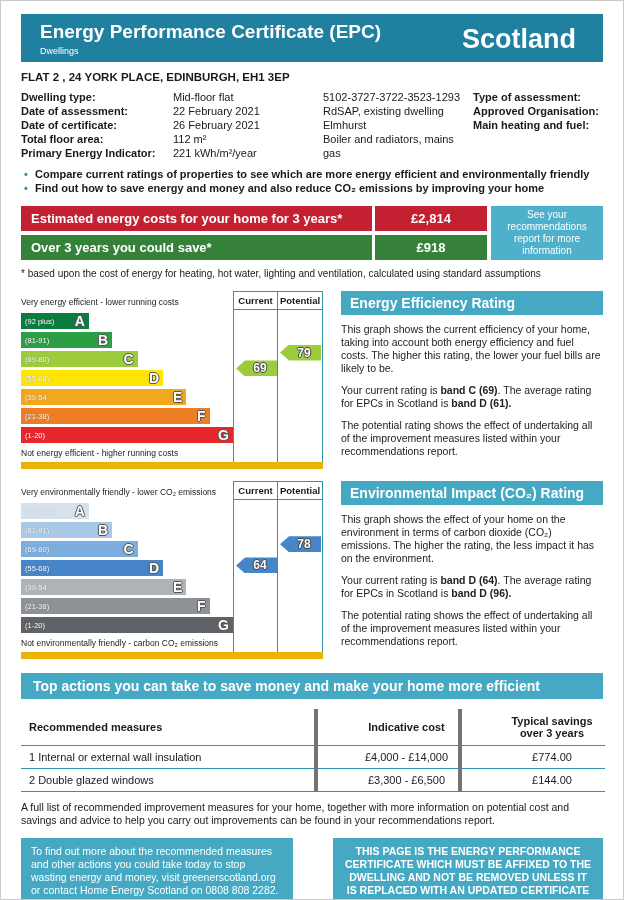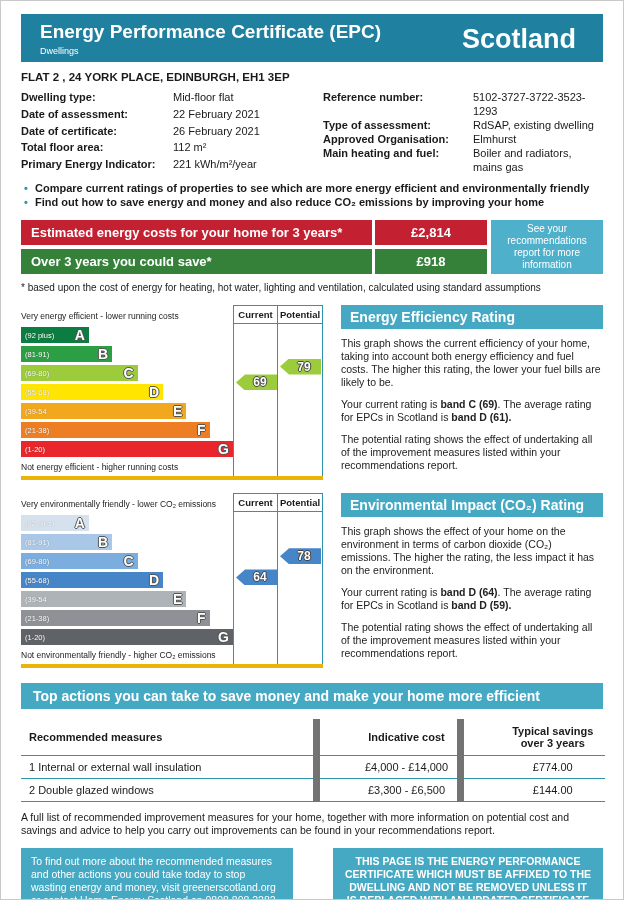--- a/index.html
+++ b/index.html
@@ -61,34 +61,34 @@
   .band-range { flex:1; font-size:7.5px; color:#fff; padding-left:4px; white-space:nowrap;
                 text-shadow:0 0 1px rgba(60,60,60,.55); }
   .band-letter { font-size:14px; font-weight:bold; color:#fff; padding-right:4px; line-height:16px;
                  text-shadow:-1px 0 #555,1px 0 #555,0 -1px #555,0 1px #555; }
   .ec-col { border-left:1px solid #8b5cf6; border-right:1px solid #2f93ad; position:relative; }
   .ec-col.second { border-left:none; }
   .ec-arrow { position:absolute; left:2px; width:41px; height:16px; color:#fff; font-weight:bold; font-size:12px;
               display:flex; align-items:center; justify-content:center; padding-left:7px;
               clip-path:polygon(0 50%, 22% 0, 100% 0, 100% 100%, 22% 100%);
               text-shadow:-1px 0 #444,1px 0 #444,0 -1px #444,0 1px #444; }
-  .ec-bottom { border-bottom:4px solid #eab308; }
+  .ec-bottom { border-bottom:7px solid #eab308; }
   .ec-botlabel { font-size:8.5px; padding:2px 0 4px; color:#222; }
   .ec-botcell { border-left:1px solid #2f93ad; border-right:1px solid #2f93ad; }
   .ec-botcell.second { border-left:none; }
 
   
   .banner { margin:14px 20px 0; background:#46a9c4; color:#fff; font-weight:bold; font-size:14px; padding:5px 12px; }
   table.mt { margin:10px 20px 0; width:584px; border-collapse:collapse; font-size:11px; }
   .mt th, .mt td { border-bottom:1px solid #2f93ad; padding:6px 8px; }
   .mt th { text-align:center; }
   .mt th:first-child { text-align:left; }
   .mt td { text-align:center; padding:5px 8px; }
   .mt td:first-child { text-align:left; }
-  .mt th + th, .mt td + td { border-left:7px solid #737373;padding-left:45px; }
+  .mt th + th, .mt td + td { border-left:4px solid #737373;padding-left:45px; }
   .mt .c2 { width:144px; } .mt .c3 { width:145px; }
 
   .full-note { margin:9px 20px 0; font-size:10.5px; line-height:13px; }
 
   .footer-boxes { margin:11px 20px 0; display:flex; }
   .fbox-left { width:272px; background:#46a9c4; color:#fff; font-size:10.5px; line-height:13px; padding:7px 10px; }
   .fbox-right { flex:1; margin-left:40px; background:#46a9c4; color:#fff; font-size:10.5px; line-height:13px;
                 font-weight:bold; text-align:center; padding:7px 12px; }
 </style>
 </head>
@@ -113,21 +113,20 @@
       <div class="det-label">Date of assessment:</div>
       <div>22 February 2021</div>
       <div class="det-label">Date of certificate:</div>
       <div>26 February 2021</div>
       <div class="det-label">Total floor area:</div>
       <div>112 m²</div>
       <div class="det-label">Primary Energy Indicator:</div>
       <div>221 kWh/m²/year</div>
     </div>
     <div class="det-right">
-      <div class="det-label">Reference number:</div>
       <div>5102-3727-3722-3523-1293</div>
       <div class="det-label">Type of assessment:</div>
       <div>RdSAP, existing dwelling</div>
       <div class="det-label">Approved Organisation:</div>
       <div>Elmhurst</div>
       <div class="det-label">Main heating and fuel:</div>
       <div>Boiler and radiators, mains gas</div>
     </div>
   </div>
 
@@ -255,29 +254,29 @@
             </div>
           </div>
           <div class="ec-col">
             <div class="ec-arrow" style="top: 57.4286px; background: rgb(69, 133, 200);">64</div>
           </div>
           <div class="ec-col second">
             <div class="ec-arrow" style="top: 36.1667px; background: rgb(69, 133, 200);">78</div>
           </div>
         </div>
         <div class="epc-grid-row ec-bottom">
-          <div class="ec-botlabel">Not environmentally friendly - higher CO₂ emissions</div>
+          <div class="ec-botlabel">Not environmentally friendly - carbon CO₂ emissions</div>
           <div class="ec-botcell"></div>
           <div class="ec-botcell second"></div>
         </div>
       </div>
     <div class="text-col">
       <div class="text-head">Environmental Impact (CO₂) Rating</div>
       <p>This graph shows the effect of your home on the environment in terms of carbon dioxide (CO₂) emissions. The higher the rating, the less impact it has on the environment.</p>
-      <p><span>Your current rating is </span><span class="b">band D (64)</span><span>. The average rating for EPCs in Scotland is </span><span class="b">band D (59).</span></p>
+      <p><span>Your current rating is </span><span class="b">band D (64)</span><span>. The average rating for EPCs in Scotland is </span><span class="b">band D (96).</span></p>
       <p>The potential rating shows the effect of undertaking all of the improvement measures listed within your recommendations report.</p>
     </div>
   </div>
 
   <div class="banner">Top actions you can take to save money and make your home more efficient</div>
 
   <table class="mt">
     <thead>
       <tr>
         <th>Recommended measures</th>

